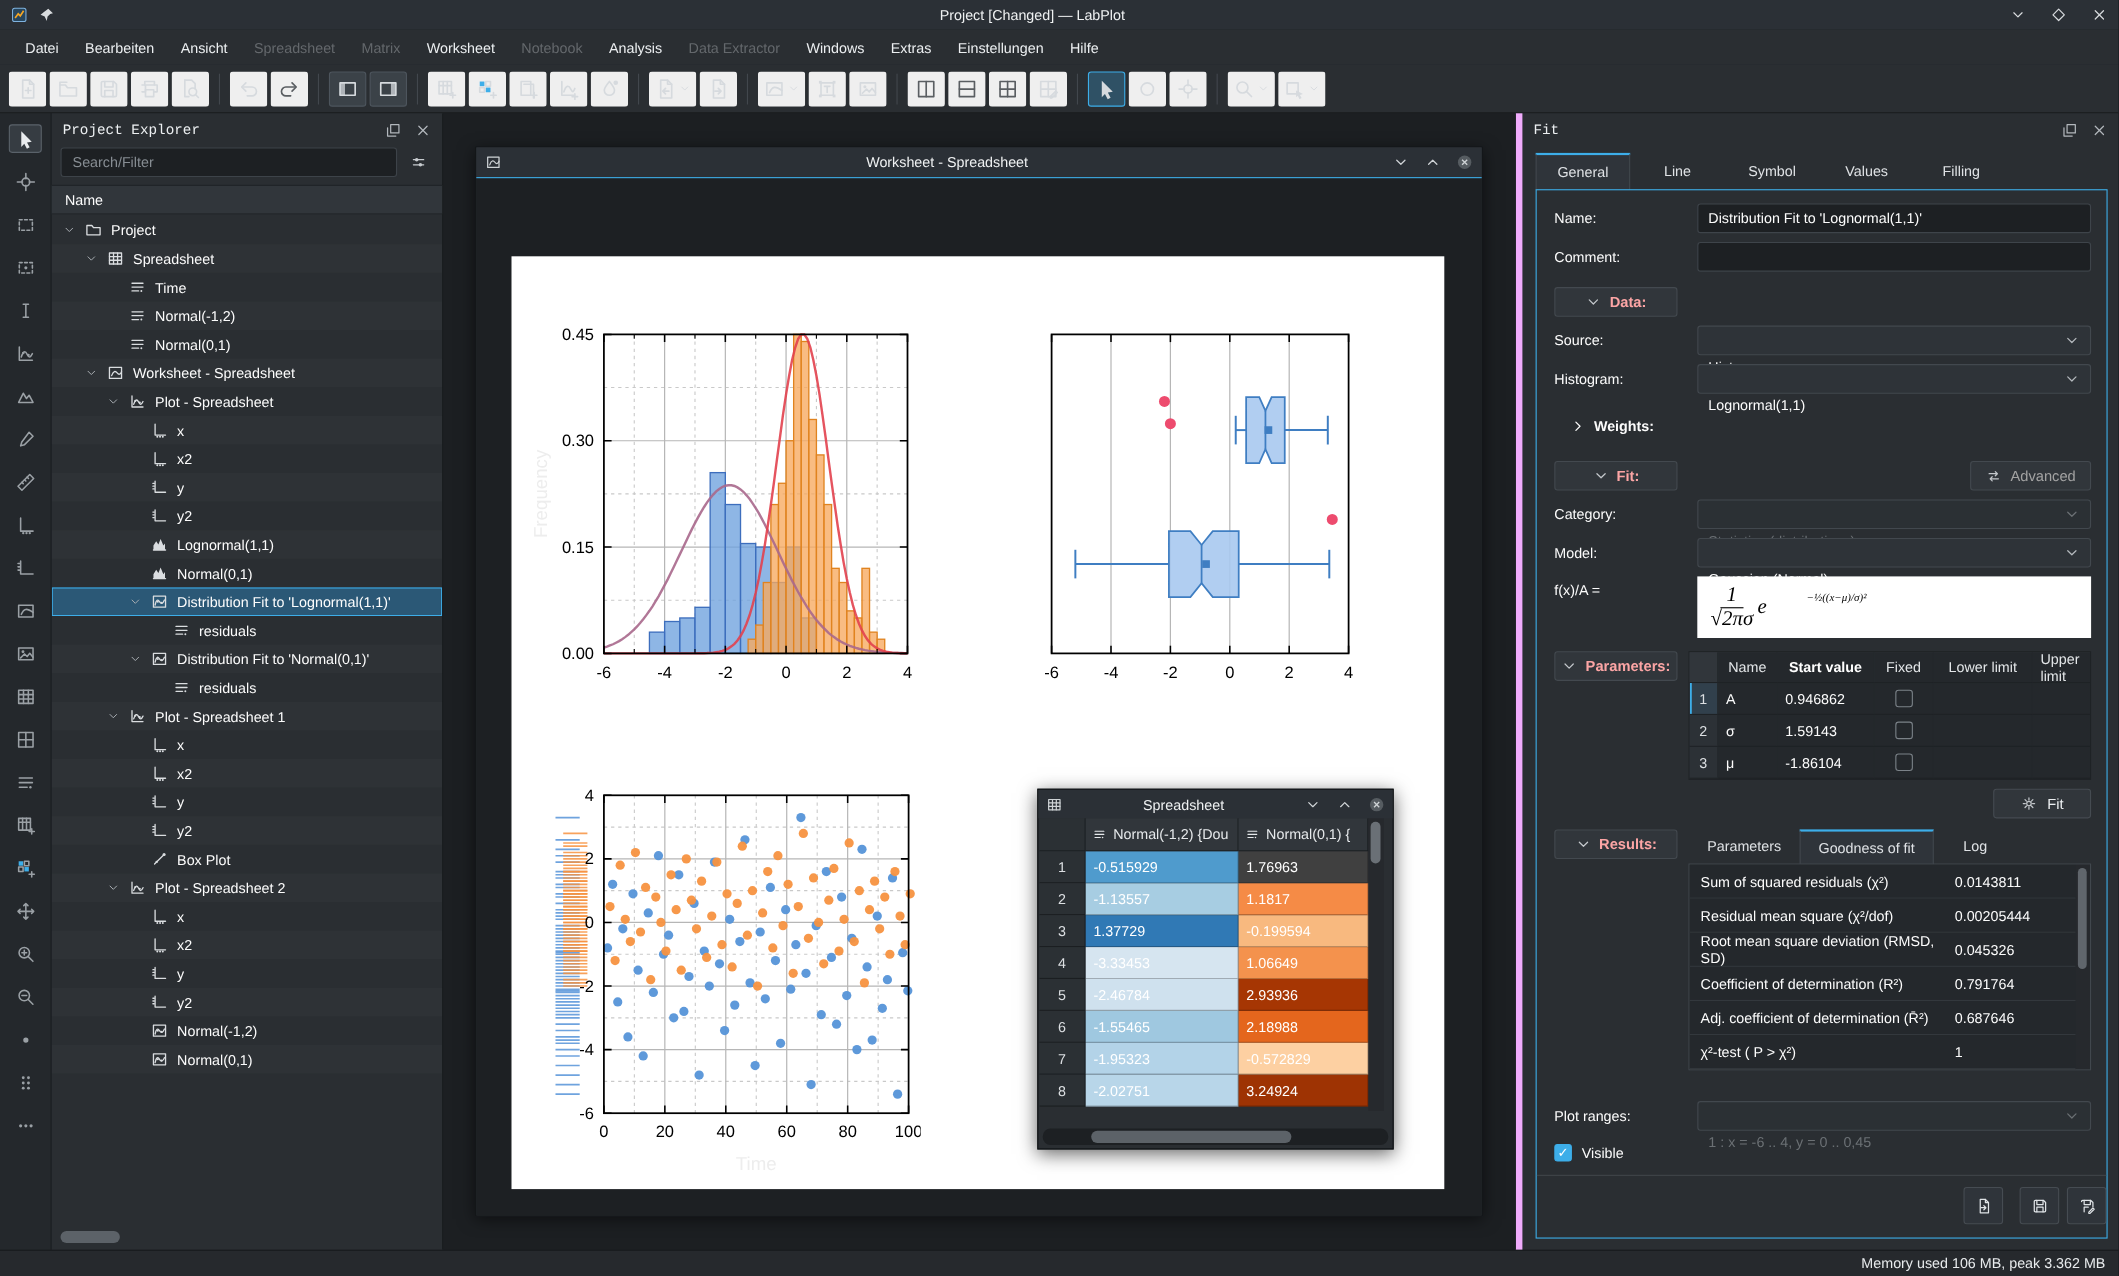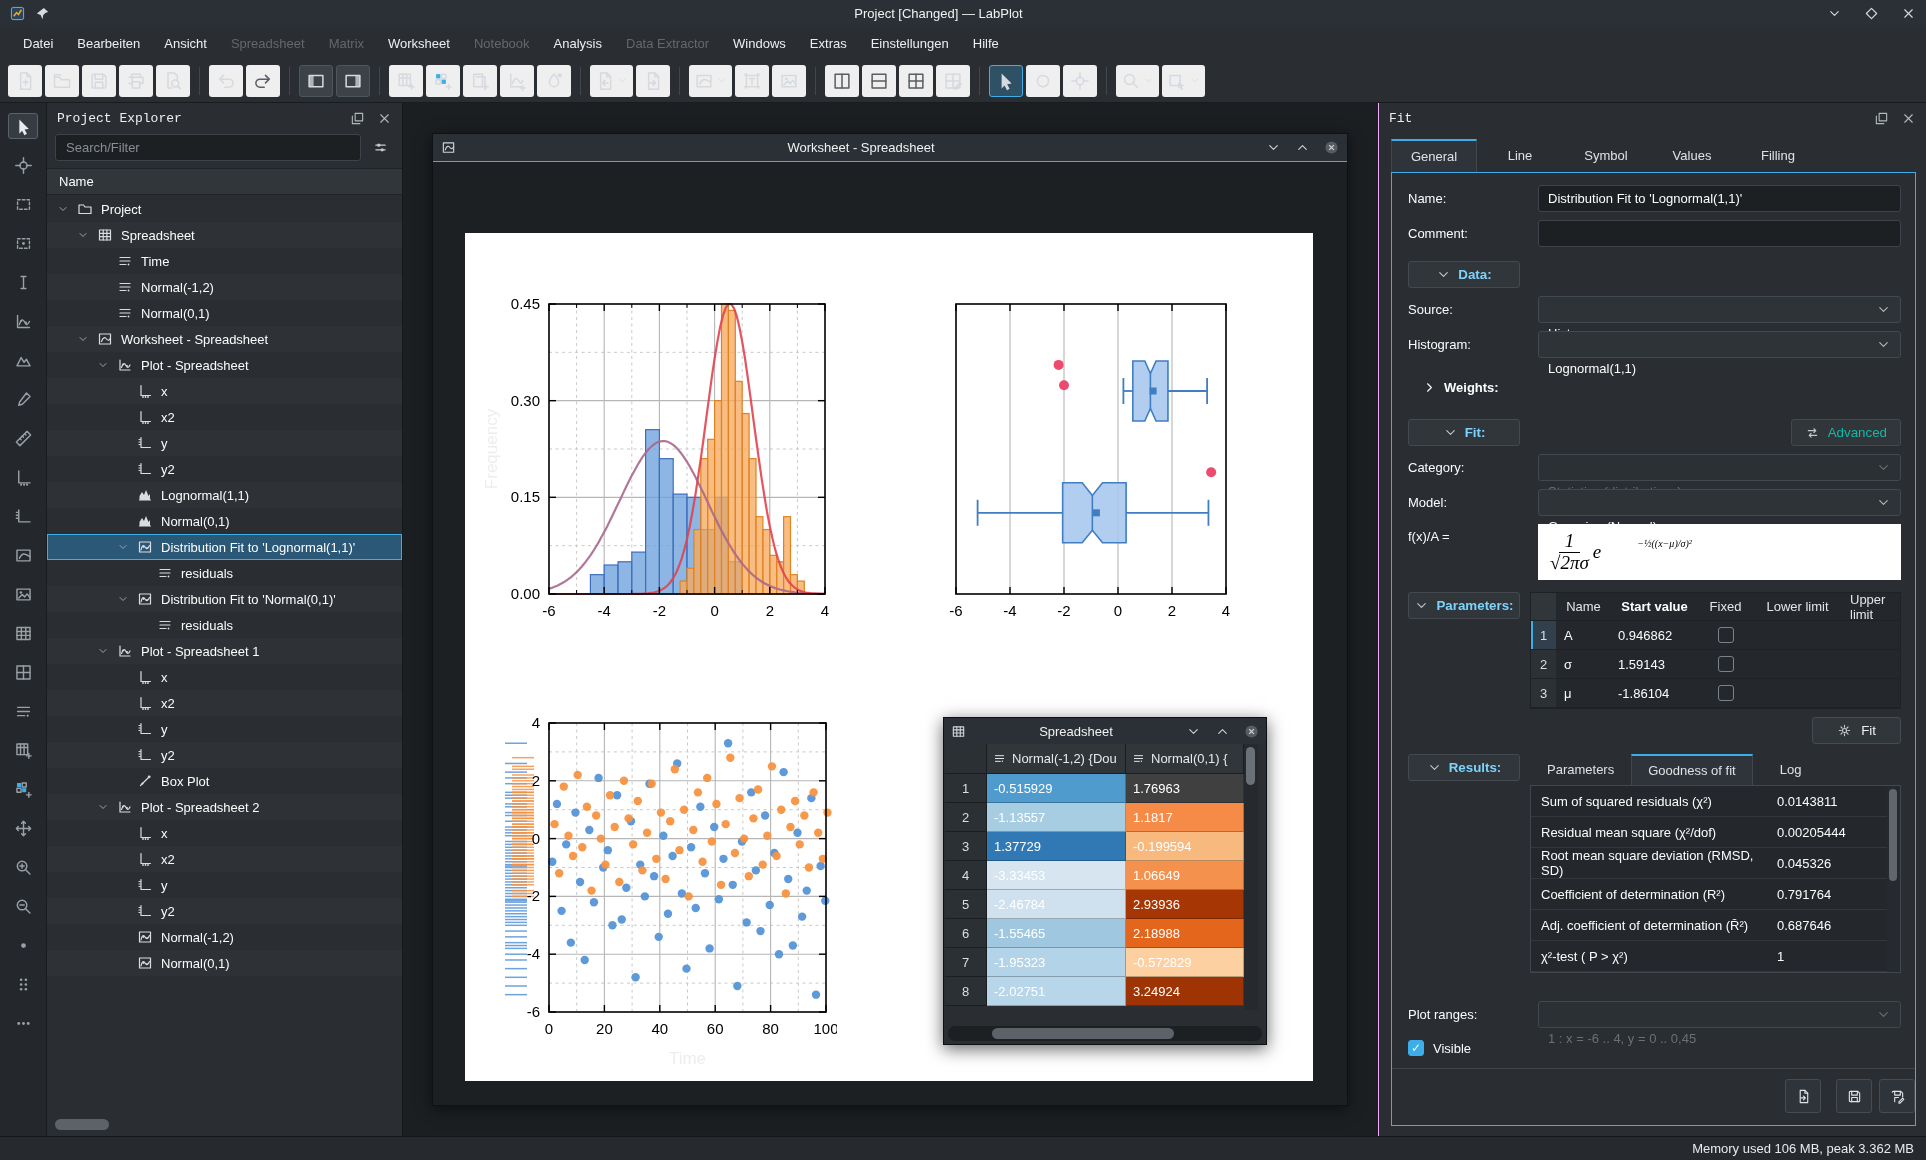--- a/index.html
+++ b/index.html
@@ -60,36 +60,36 @@
   .ss-row.hdr { height:30px; }
   .ss-num { width:42px; flex:none; background:#2b3034; border-bottom:1px solid #1b1e21; border-right:1px solid #1b1e21; display:flex; align-items:center; justify-content:center; color:#dcdfe2; }
   .ss-h { background:#31363b; border-bottom:1px solid #1b1e21; border-right:1px solid #1b1e21; display:flex; align-items:center; gap:6px; padding:0 6px; overflow:hidden; color:#e6e9eb; }
   .ss-c { border-bottom:1px solid rgba(0,0,0,.25); border-right:1px solid rgba(0,0,0,.25); display:flex; align-items:center; padding:0 7px; color:#ffffff; overflow:hidden; }
   .c1 { width:139px; flex:none; } .c2 { width:118px; flex:none; }
   .ss-vsb { width:14px; flex:none; background:#26292d; position:relative; }
   .ss-vsb .pill { position:absolute; left:2px; top:3px; width:9px; height:38px; border-radius:5px; background:#6a7076; }
   .ss-hscroll { height:15px; margin:2px 4px 3px; background:#1d2023; border-radius:7px; position:relative; }
   .ss-hscroll .pill { position:absolute; left:14%; width:58%; top:2px; bottom:2px; border-radius:6px; background:#5c6268; }
   
-  #fitdock { width:548px; flex:none; background:#2a2e32; border-left:1px solid #f0abfc; display:flex; flex-direction:column; }
+  #fitdock { width:548px; flex:none; background:#2a2e32; border-left:6px solid #f0abfc; display:flex; flex-direction:column; }
   #fit-tabs { display:flex; margin:6px 10px -1px 12px; }
   .tab { padding:8px 0; width:86px; text-align:center; color:#dfe2e5; border:1px solid transparent; }
   .tab.active { background:#2f343a; border:1px solid #41474d; border-top:2px solid #3daee9; border-bottom-color:#2a2e32; }
   .fit-frame { flex:1; margin:0 10px 10px 12px; border:1px solid #3daee9; padding:12px 14px 10px 16px; display:flex; flex-direction:column; overflow:hidden; }
   .frow { display:flex; align-items:center; gap:10px; margin-bottom:8px; min-height:27px; }
   .flabel { width:120px; flex:none; }
   .finput { flex:1; height:27px; background:#1d2023; border:1px solid #3e444a; border-radius:3px; padding:0 9px; display:flex; align-items:center; }
   .fcombo { flex:1; height:27px; background:#2e3338; border:1px solid #42484e; border-radius:3px; padding:0 9px; display:flex; align-items:center; gap:6px; }
   .fcombo .cv { flex:1; overflow:hidden; white-space:nowrap;margin-top:48px; }
   .fcombo .chv { color:#b4b9bd; display:flex; }
   .fcombo.disabled { color:#6b7074; background:#2b3034; }
-  .groupbtn { width:112px; flex:none; display:flex; align-items:center; justify-content:center; gap:7px; background:#31363b; border:1px solid #43494f; border-radius:3px; padding:5px 6px; font-weight:bold; color:#7dd3fc; }
+  .groupbtn { width:112px; flex:none; display:flex; align-items:center; justify-content:center; gap:7px; background:#31363b; border:1px solid #43494f; border-radius:3px; padding:5px 6px; font-weight:bold; color:#fca5a5; }
   .groupbtn .gc { display:flex; color:#c3c7cb; }
   .weights-lab { display:flex; align-items:center; gap:7px; font-weight:bold; margin-left:14px; }
-  .advbtn { margin-left:auto; display:flex; align-items:flex-end; gap:8px; background:#31363b; border:1px solid #43494f; border-radius:3px; padding:5px 13px; color:#14b8a6; }
+  .advbtn { margin-left:auto; display:flex; align-items:flex-end; gap:8px; background:#31363b; border:1px solid #43494f; border-radius:3px; padding:5px 13px; color:#a3a3a3; }
   .formula { flex:1; min-height:56px; background:#ffffff; color:#000; display:flex; align-items:center; padding:2px 12px; font-family:"Liberation Serif","DejaVu Serif",serif; font-style:italic; font-size:19px; }
   .frac { display:inline-flex; flex-direction:column; align-items:center; line-height:1.08; }
   .frac .num { padding:0 6px; border-bottom:1.4px solid #000; }
   .fexp { font-size:10px; position:relative; top:-9px;margin-left:36px; }
   
   .ptable { flex:1; border:1px solid #1e2225; font-size:13px; }
   .prow { display:flex; height:29px; }
   .prow.hdr { height:28px; background:#31363b; }
   .pc { border-right:1px solid #24282c; border-bottom:1px solid #1e2225; display:flex; align-items:center; padding:0 7px; overflow:hidden; }
   .pc.ctr { justify-content:center; padding:0 2px; }

